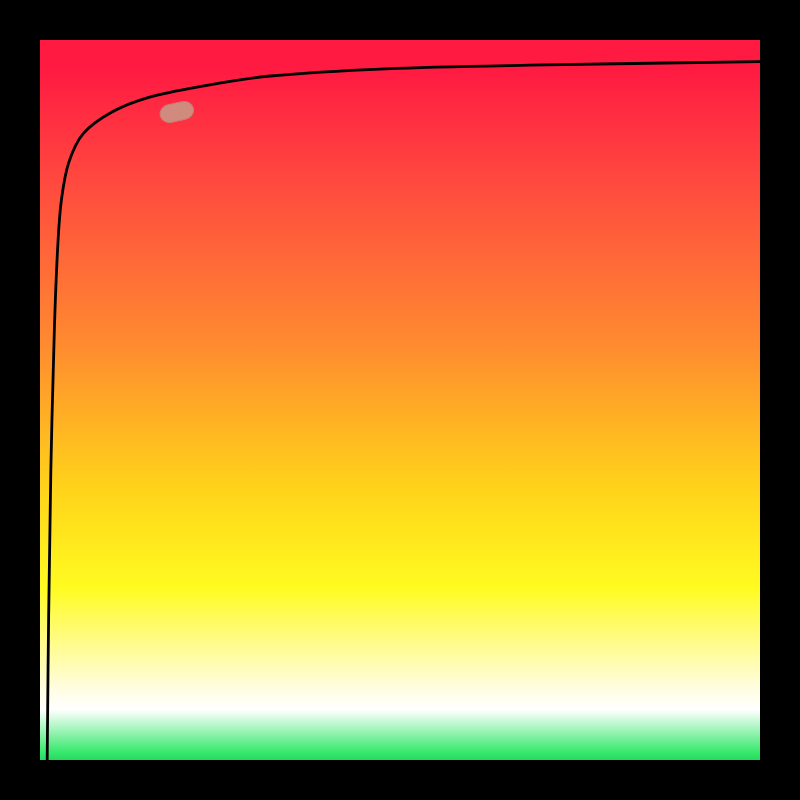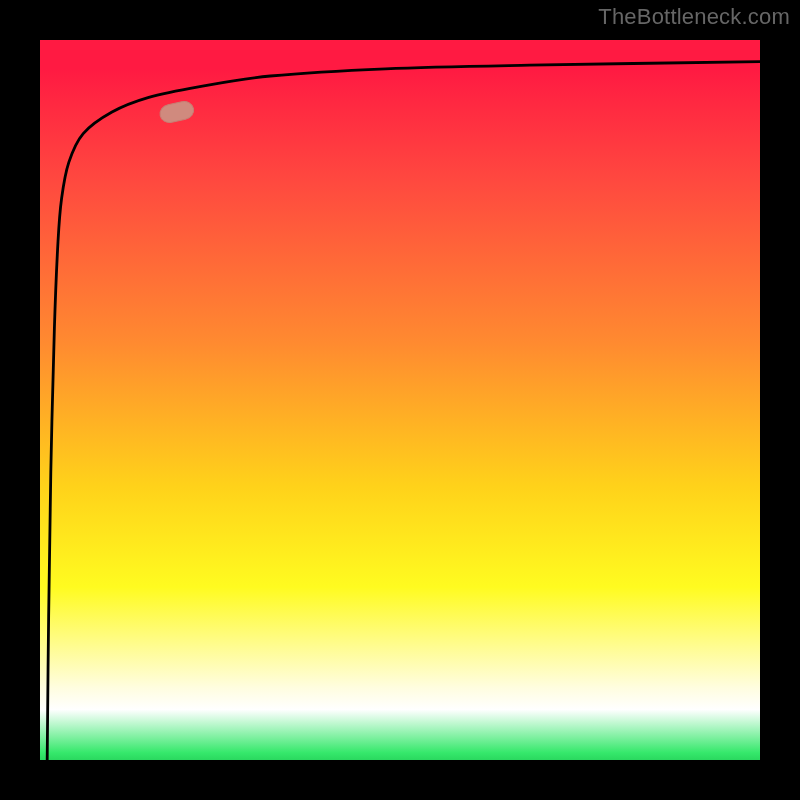--- a/index.html
+++ b/index.html
@@ -59,21 +59,20 @@
     left: 0; top: 0;
     width: 720px;
     height: 720px;
     overflow: visible;
   }
 </style>
 </head>
 <body>
 
 <div class="stage">
-  <div class="watermark">TheBottleneck.com</div>
 
   <div class="plot">
     <div class="gradient"></div>
 
     <svg class="overlay" viewBox="0 0 720 720">
 
       <path fill="none" stroke-width="2.8" stroke-linecap="round" id="curve-path" d="M 7.2 720 C 7.44 696, 8.040000000000001 624, 8.64 576 C 9.24 528, 9.84 480, 10.799999999999999 432 C 11.759999999999998 384, 13.2 326.4, 14.4 288 C 15.600000000000001 249.6, 16.8 223.20000000000002, 18 201.60000000000002 C 19.2 180.00000000000003, 19.799999999999997 171.59999999999997, 21.599999999999998 158.39999999999998 C 23.4 145.2, 25.200000000000003 133.20000000000002, 28.8 122.40000000000003 C 32.4 111.60000000000004, 35.99999999999999 102.00000000000001, 43.199999999999996 93.60000000000001 C 50.4 85.2, 61.199999999999996 77.99999999999999, 72 71.99999999999999 C 82.8 65.99999999999999, 93.6 61.799999999999976, 108 57.59999999999997 C 122.4 53.39999999999997, 138 50.39999999999995, 158.4 46.79999999999996 C 178.8 43.199999999999974, 199.20000000000002 39.000000000000014, 230.4 36.00000000000003 C 261.6 33.00000000000004, 302.4 30.600000000000026, 345.59999999999997 28.800000000000026 C 388.79999999999995 27.000000000000025, 427.20000000000005 26.400000000000027, 489.6 25.200000000000024 C 552 24.00000000000002, 681.6 22.20000000000002, 720 21.60000000000002" stroke="#000000"></path>
 
       <g id="marker-g" transform="translate(136.8,71.99999999999999) rotate(-12.094757077012114)">
         <rect id="marker-rect" rx="10" ry="10" width="34" height="18" stroke-width="1" fill="#d08a7e" x="-17" y="-9" stroke="#c77e73"></rect>

